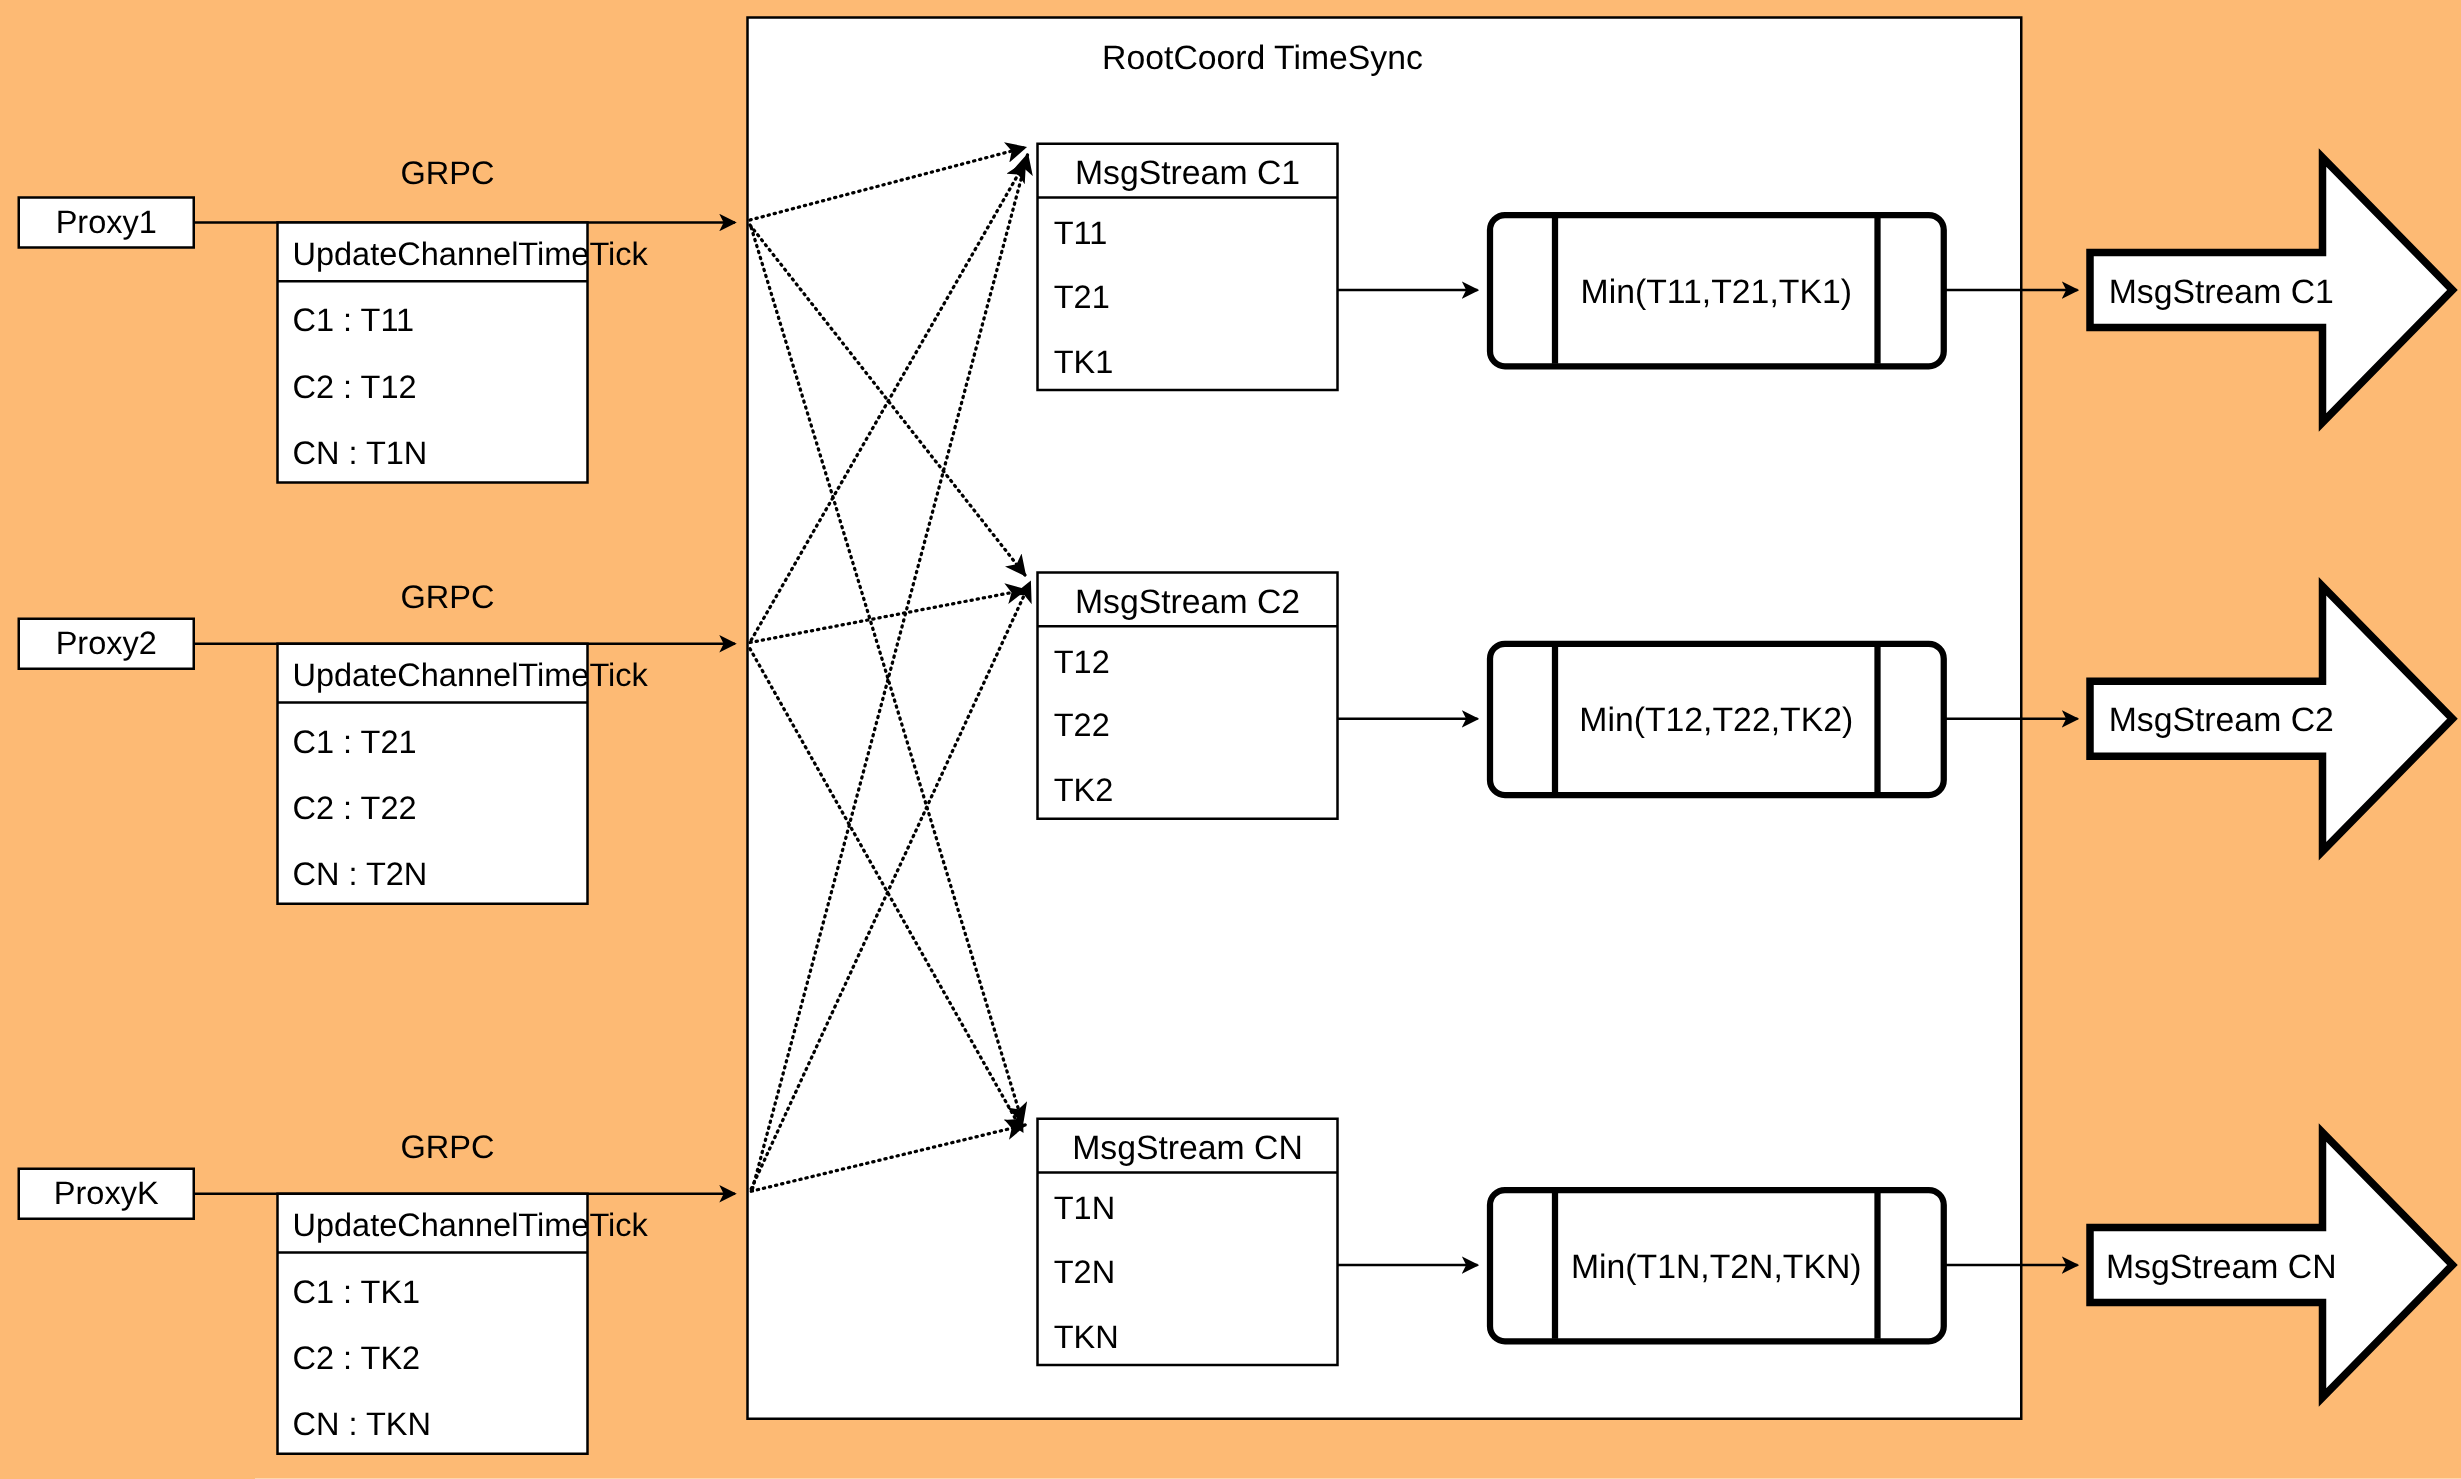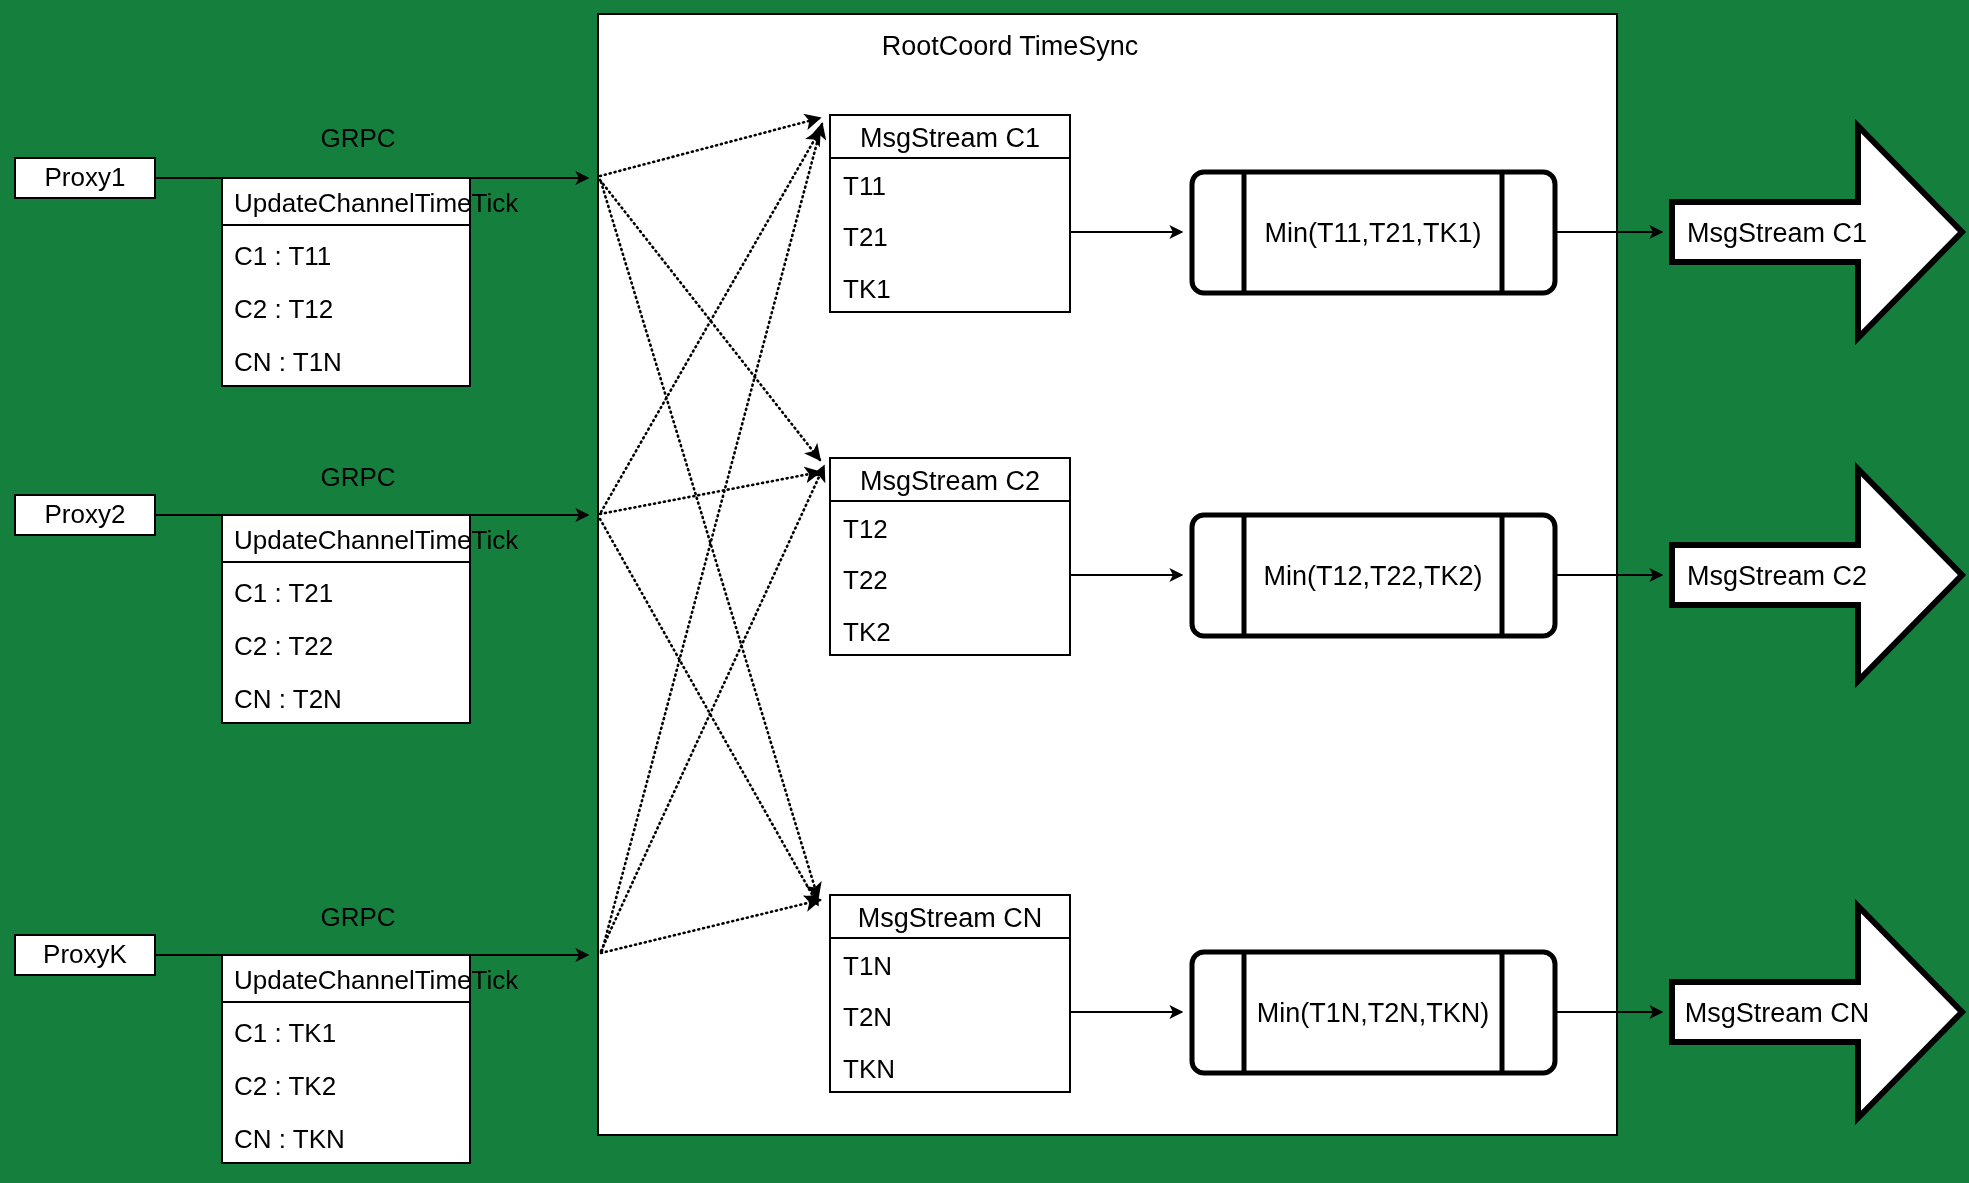--- a/index.html
+++ b/index.html
@@ -10,21 +10,21 @@
   body {
     width: 1969px;
     height: 1183px;
     font-family: "Liberation Sans", sans-serif;
     overflow: hidden;
   }
   #diagram-root {
     position: relative;
     width: 1969px;
     height: 1183px;
-    background: #15803d;
+    background: #fdba74;
   }
   svg.layer {
     position: absolute;
     top: 0;
     left: 0;
     width: 1969px;
     height: 1183px;
   }
   .stroke-thin {
     fill: none;

